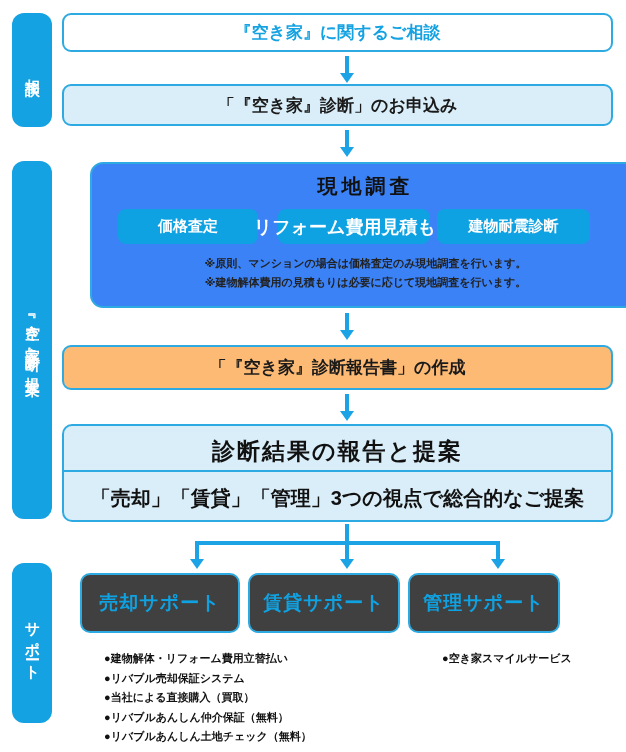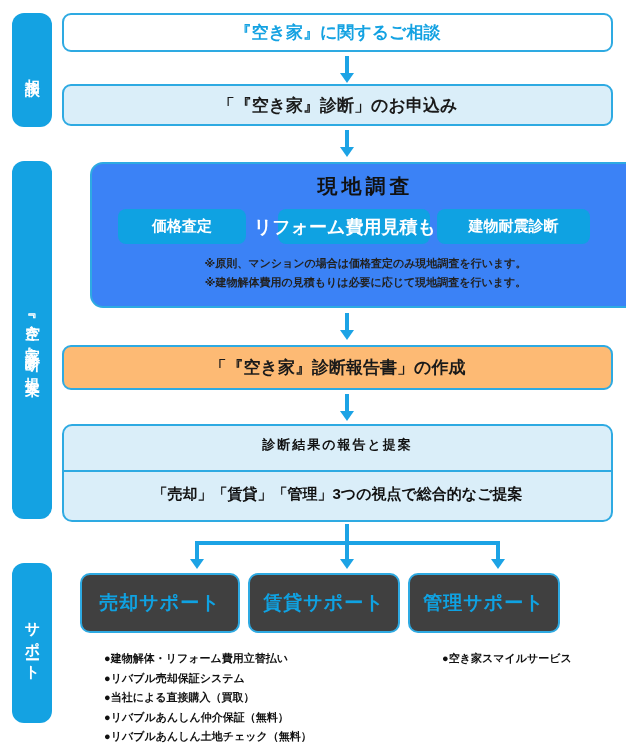--- a/index.html
+++ b/index.html
@@ -33,33 +33,33 @@
   .fbox-report  { top:345px; height:45px; background:#fdba74; font-size:17px; }
   .fbox-result  { top:424px; height:98px; background:#DAEEF9; border-radius:10px; display:block; }
 
   .survey-title { position:absolute; left:0; top:9px; width:100%; text-align:center;
     font-size:20px; font-weight:bold; color:#111; letter-spacing:4px; }
   .survey-btn {
     position:absolute; top:45px; height:35px; background:#0FA2E2; border-radius:8px;
     color:#ffffff; font-weight:bold; font-size:15px;
     display:flex; align-items:center; justify-content:center; white-space:nowrap;
   }
-  .survey-btn1 { left:26px;  width:128px; }
+  .survey-btn1 { left:26px;  width:140px; }
   .survey-btn2 { left:186px; width:152px; font-size:18px; }
   .survey-btn3 { left:345px; width:153px; }
   .survey-notes { position:absolute; left:0; top:90px; width:100%; text-align:center;
     font-size:11px; font-weight:600; color:#222; line-height:19px; }
 
   .result-divider { position:absolute; left:0; top:44px; width:100%; height:2px; background:#2EAAE2; }
   .result-title { position:absolute; left:0; top:10px; width:100%; text-align:center;
-    font-size:13px; font-weight:bold; color:#111; letter-spacing:2px; }
+    font-size:23px; font-weight:bold; color:#111; letter-spacing:2px; }
   .result-note { position:absolute; right:10px; top:8px; width:136px; text-align:center;
     font-size:10px; font-weight:600; color:#222; line-height:15px; }
   .result-subtitle { position:absolute; left:0; top:59px; width:100%; text-align:center;
-    font-size:15px; font-weight:bold; color:#111; }
+    font-size:20px; font-weight:bold; color:#111; }
 
   
   .varrow { position:absolute; left:345px; width:4px; background:#1CA3E5; }
   .vhead  { position:absolute; left:340px; width:0; height:0;
     border-left:7px solid transparent; border-right:7px solid transparent;
     border-top:10px solid #1CA3E5; }
   .a1s { top:56px;  height:18px; } .a1h { top:73px;  }
   .a2s { top:130px; height:18px; } .a2h { top:147px; }
   .a3s { top:313px; height:18px; } .a3h { top:330px; }
   .a4s { top:394px; height:18px; } .a4h { top:411px; }

